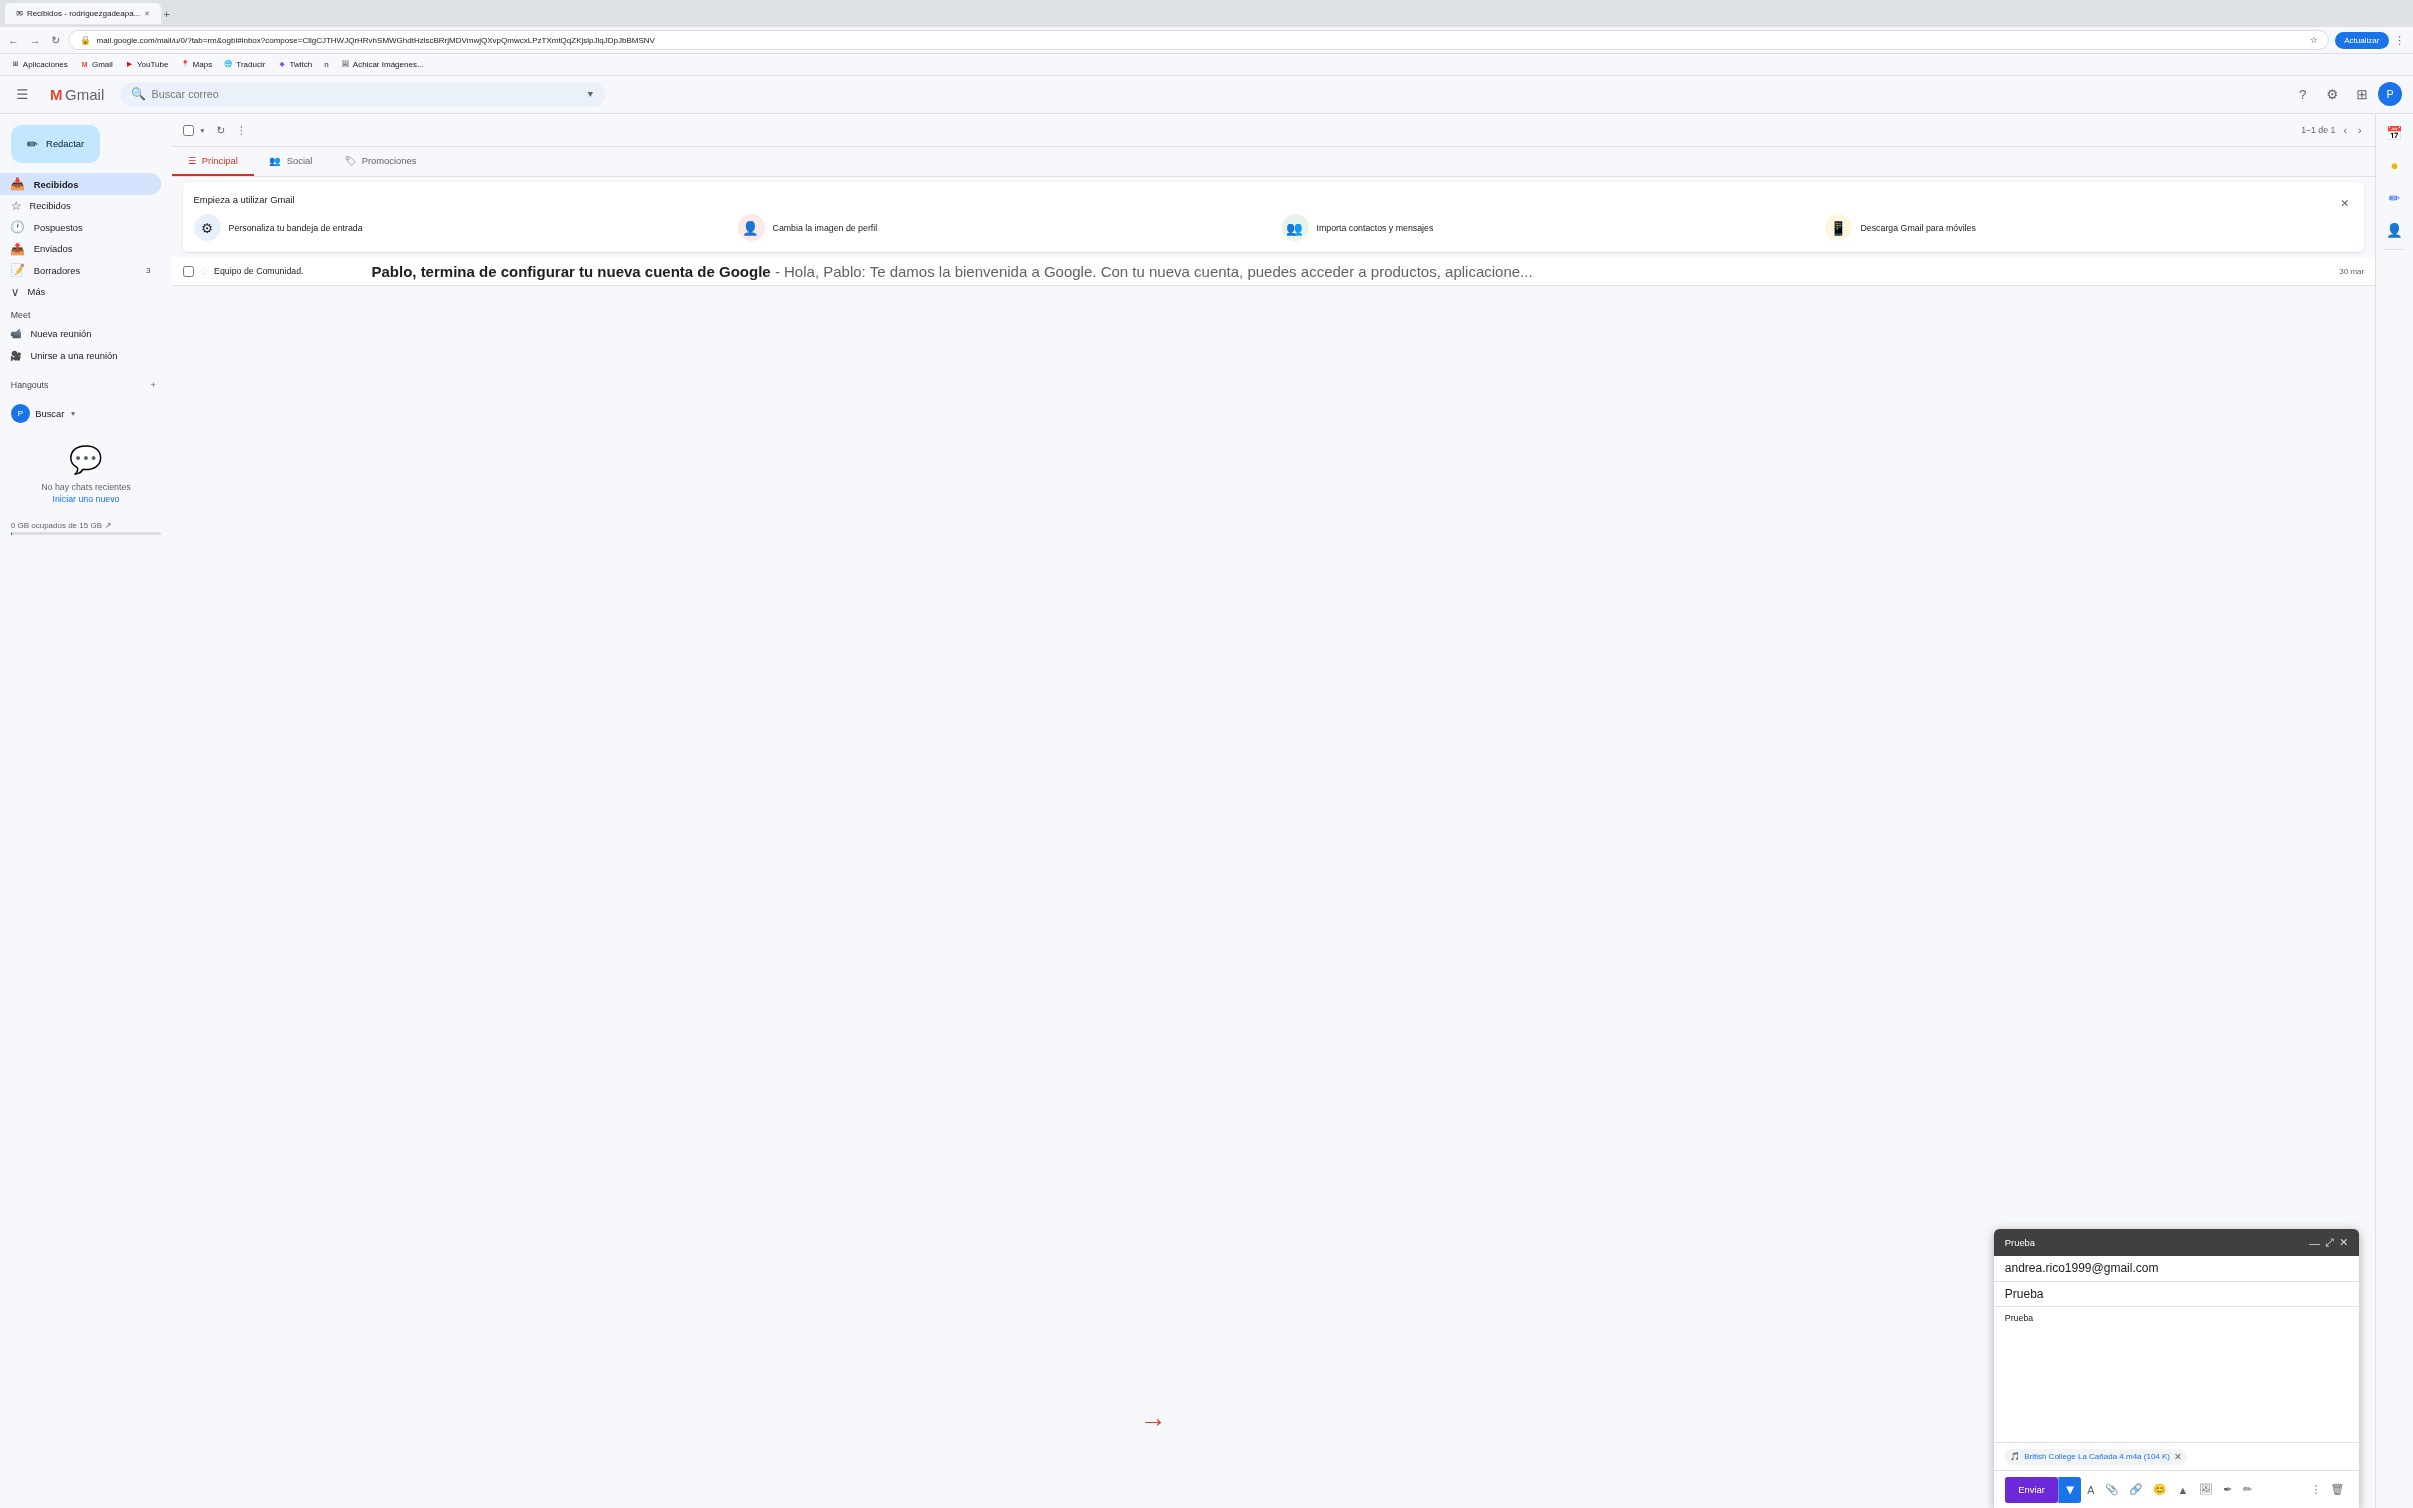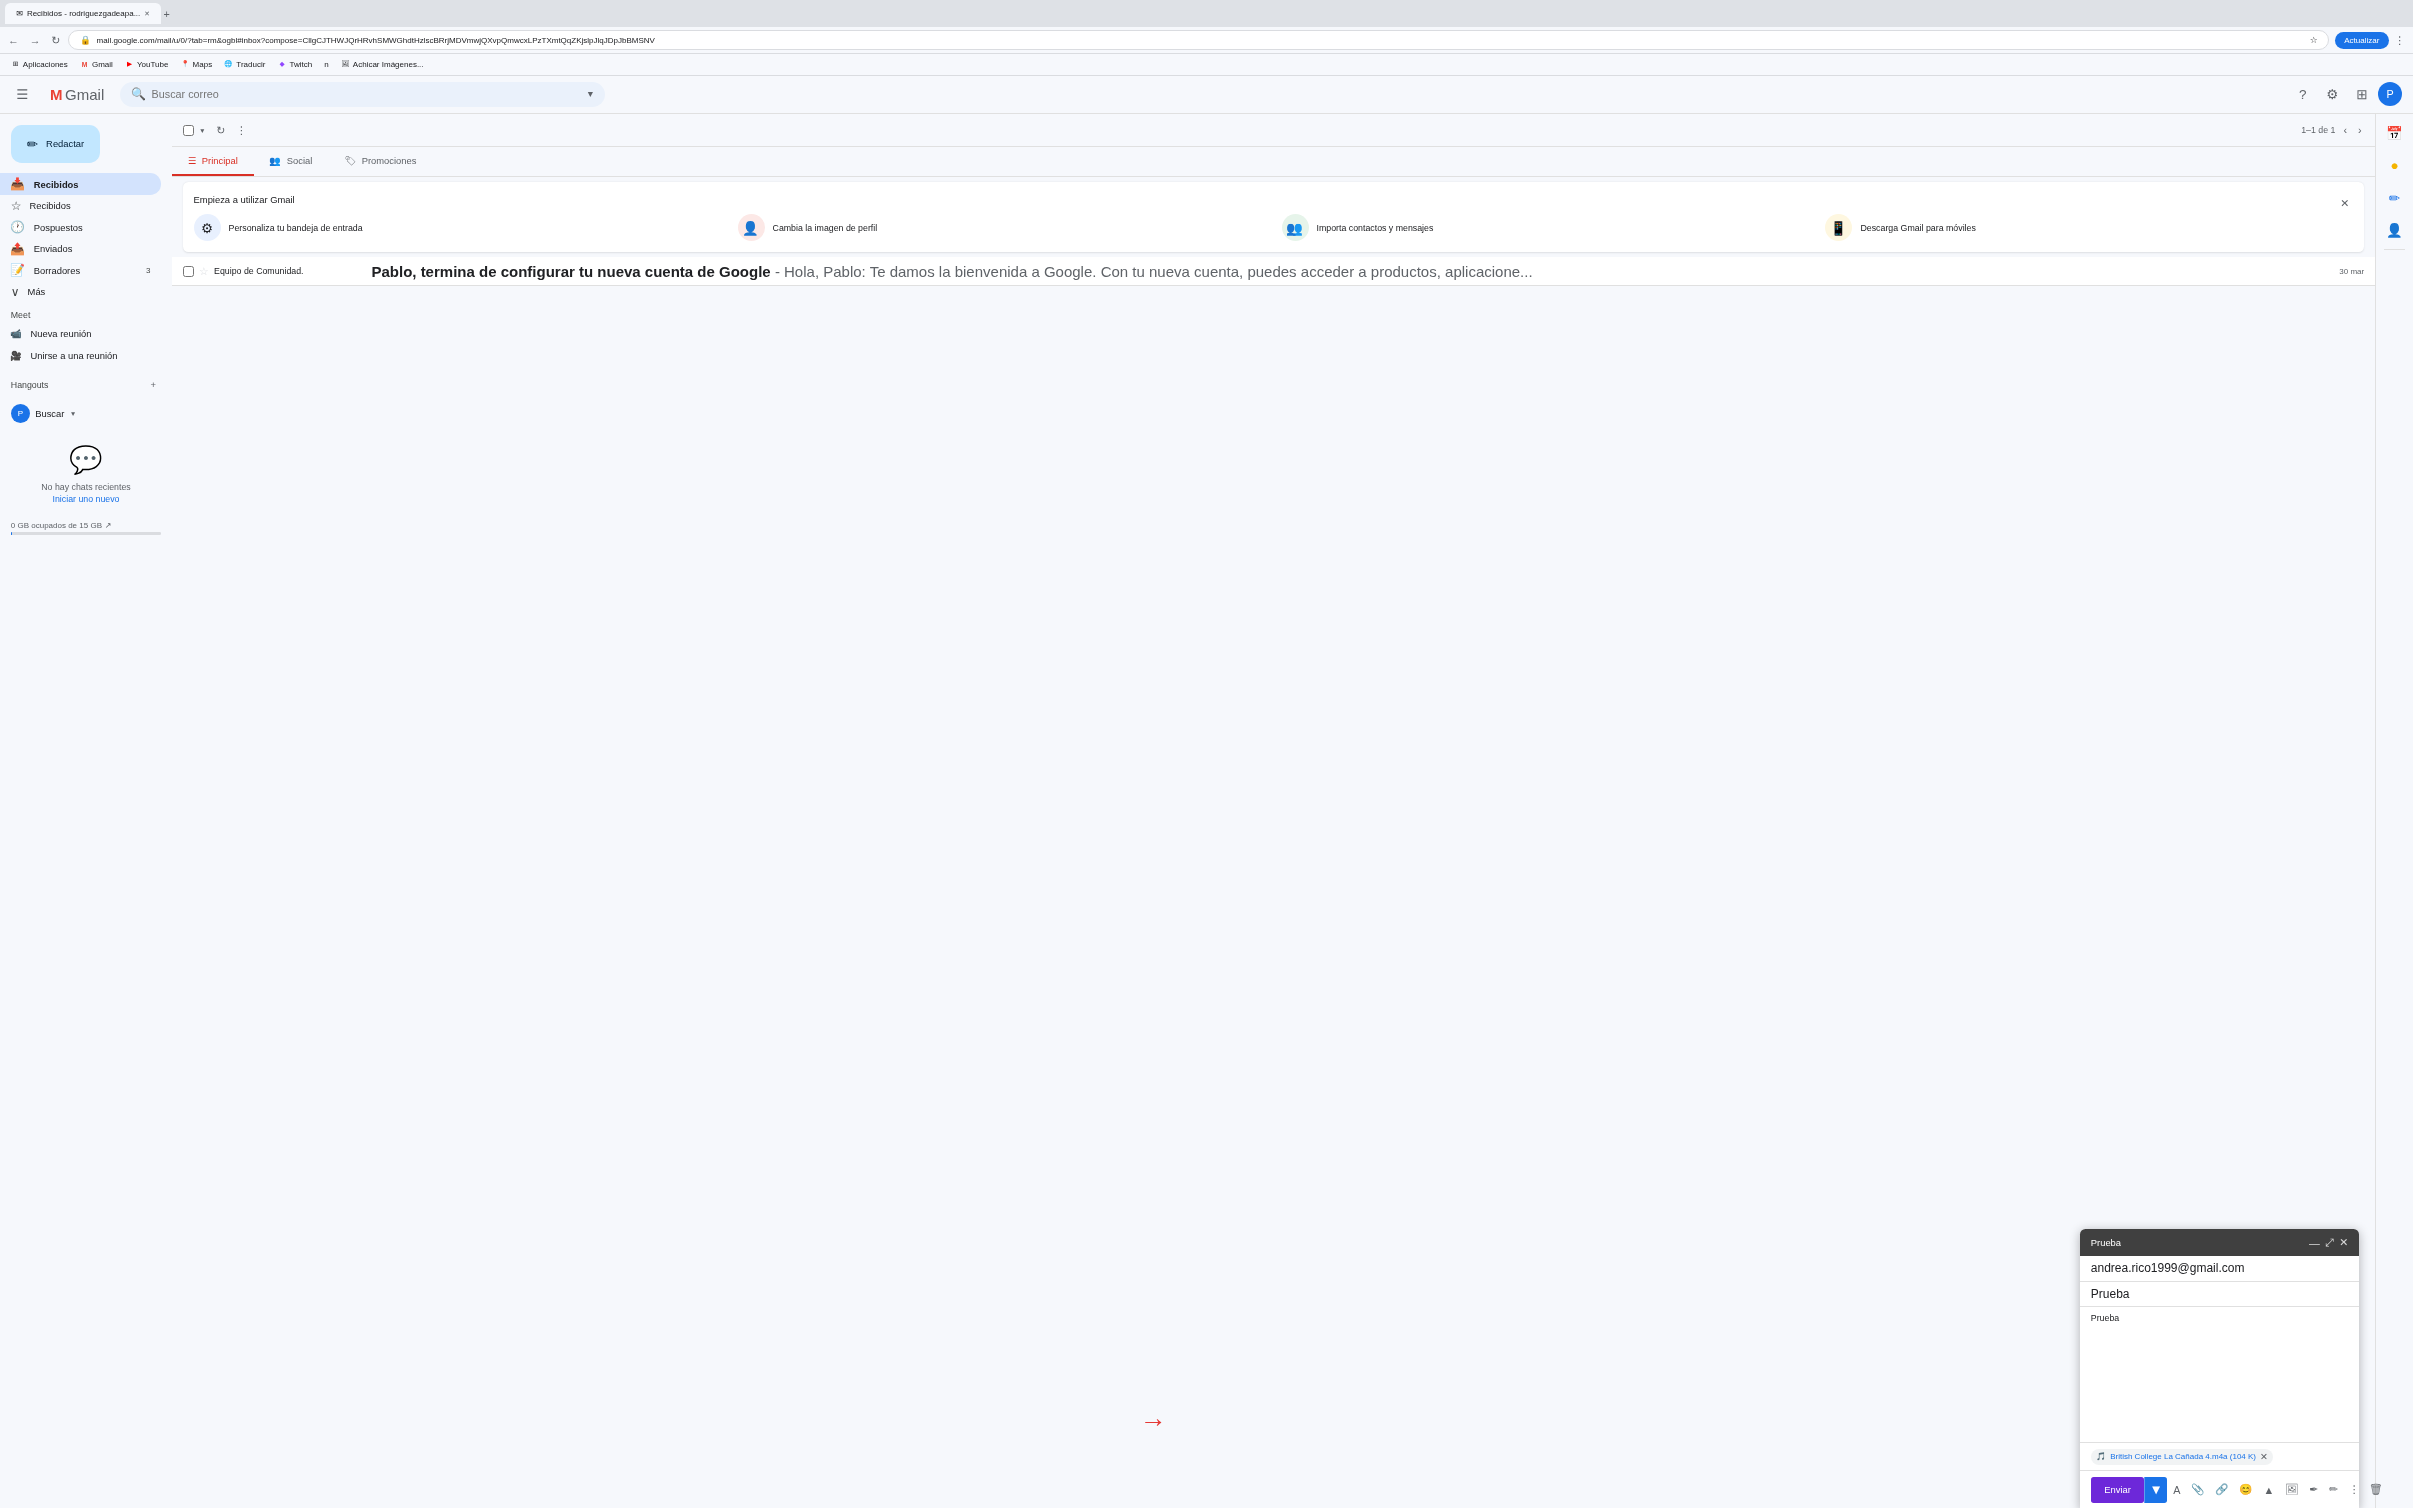--- a/index.html
+++ b/index.html
@@ -87,21 +87,21 @@
     .email-subject { flex: 1; font-size: 15px; color: #202124; overflow: hidden; text-overflow: ellipsis; white-space: nowrap; padding-left: 44px; }
     .email-subject .separator { color: #5f6368; font-weight: 400; }
     .email-date { font-size: 8px; color: #5f6368; white-space: nowrap; }
 
     
     .right-sidebar { width: 38px; background: #f6f8fc; border-left: 0.7px solid #e0e0e0; display: flex; flex-direction: column; align-items: center; padding: 5.4px 0; gap: 5.4px; }
     .right-icon { width: 27px; height: 27px; border-radius: 50%; display: flex; align-items: center; justify-content: center; cursor: pointer; font-size: 13.5px; color: #5f6368; }
     .right-icon-divider { width: 21.5px; height: 0.7px; background: #e0e0e0; }
 
     
-    .compose-window { position: fixed; bottom: 0; right: 54px; width: 279px; background: #fff; border-radius: 5.4px 5.4px 0 0; box-shadow: 0 2.7px 10.8px rgba(0,0,0,0.3); z-index: 100; }
+    .compose-window { position: fixed; bottom: 0; right: 54px; width: 365px; background: #fff; border-radius: 5.4px 5.4px 0 0; box-shadow: 0 2.7px 10.8px rgba(0,0,0,0.3); z-index: 100; }
     .compose-header { background: #404040; color: #fff; padding: 6.7px 10.8px; border-radius: 5.4px 5.4px 0 0; display: flex; align-items: center; justify-content: space-between; font-size: 9.4px; font-weight: 500; cursor: pointer; }
     .compose-header-btns { display: flex; gap: 5.4px; }
     .compose-header-btn { background: none; border: none; color: #fff; cursor: pointer; font-size: 10.8px; opacity: 0.8; }
     .compose-field { padding: 5.4px 10.8px; border-bottom: 0.7px solid #e0e0e0; font-size: 12px; color: #202124; }
     .compose-body { padding: 5.4px 10.8px; min-height: 135px; font-size: 8.8px; }
     .compose-attachment { padding: 5.4px 10.8px; border-top: 0.7px solid #e0e0e0; display: flex; align-items: center; gap: 5.4px; }
     .attachment-chip { display: flex; align-items: center; gap: 4px; background: #f1f3f4; border-radius: 8px; padding: 2.7px 5.4px; font-size: 8px; }
     .attachment-link { color: #1a73e8; text-decoration: none; font-weight: 500; }
     .attachment-close { background: none; border: none; cursor: pointer; color: #5f6368; font-size: 9.4px; }
     .compose-toolbar { padding: 5.4px 10.8px; border-top: 0.7px solid #e0e0e0; display: flex; align-items: center; gap: 2.7px; }

